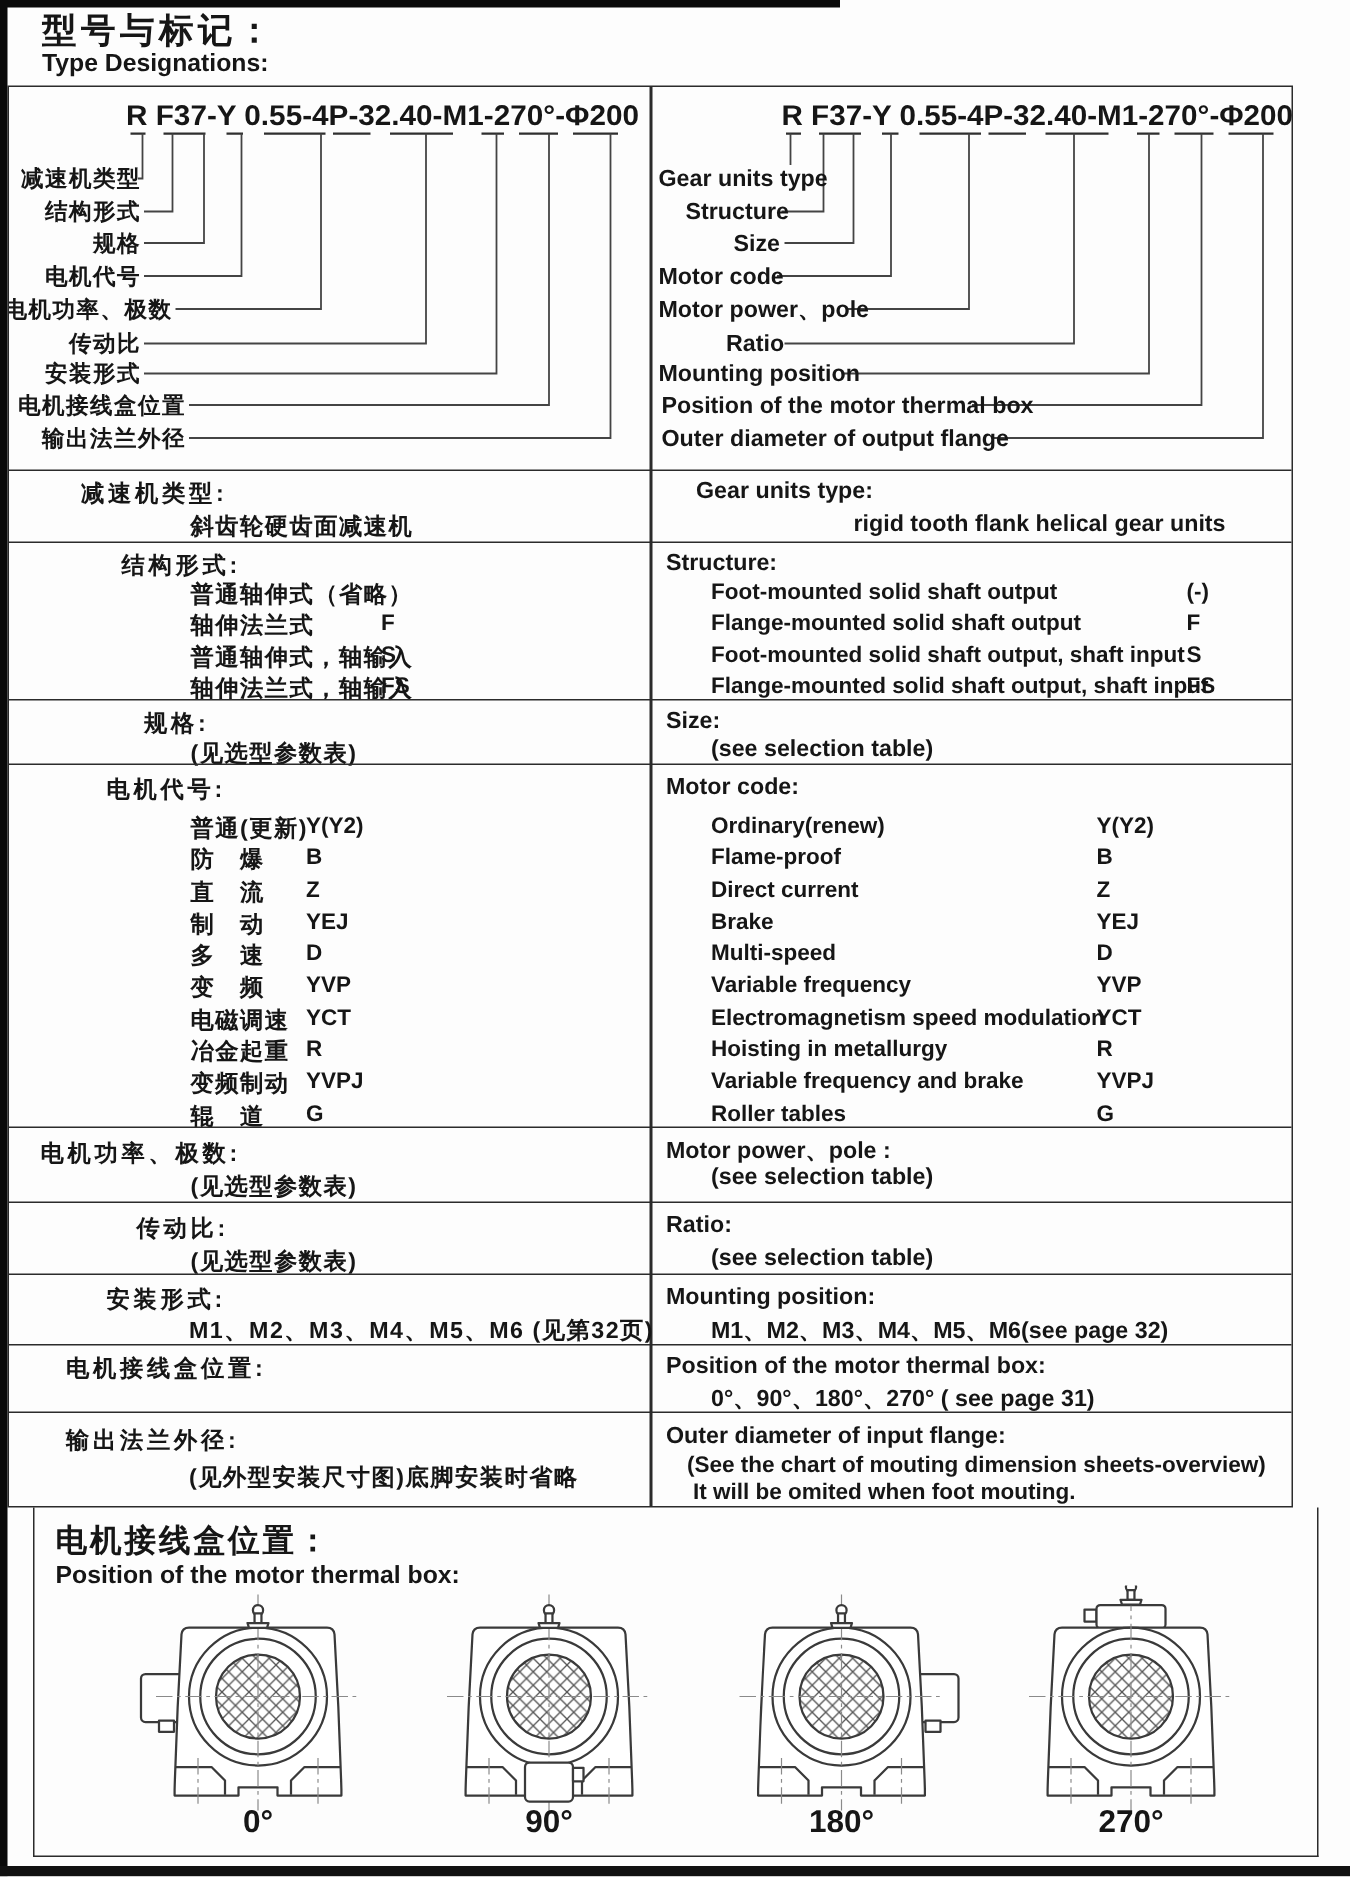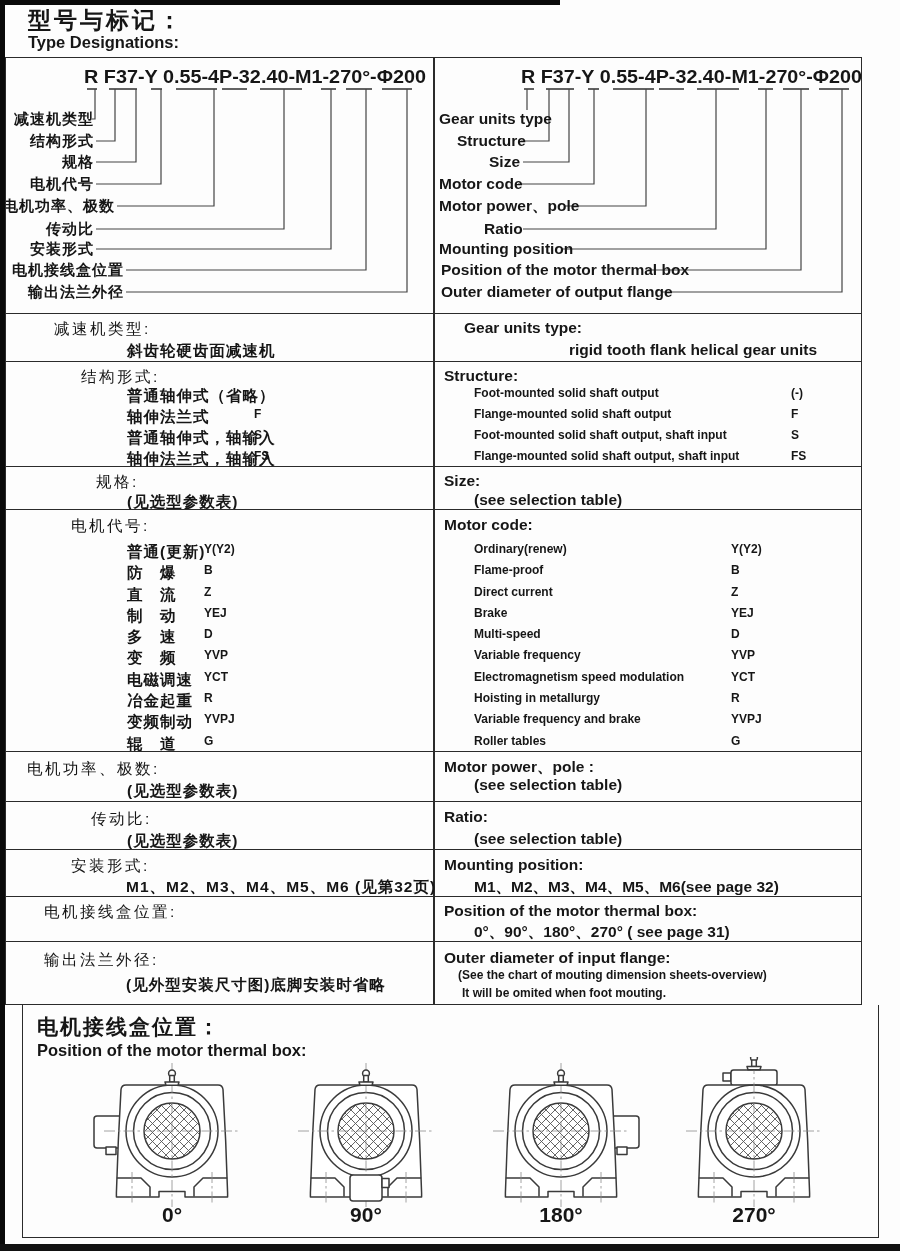--- a/index.html
+++ b/index.html
@@ -9,24 +9,24 @@
   .scan-top{position:absolute;left:0;top:0;width:560px;height:5px;background:#0a0a0a;}
   .scan-left{position:absolute;left:0;top:0;width:5px;height:1251px;background:#0a0a0a;}
   .scan-bottom{position:absolute;left:0;top:1244px;width:900px;height:7px;background:#111;}
   
   .h-zh{position:absolute;left:28px;top:5px;font-size:23px;font-weight:bold;letter-spacing:3px;}
   .h-en{position:absolute;left:28px;top:33px;font-size:16.5px;font-weight:bold;}
   
   .box{position:absolute;left:5px;top:57px;width:857px;height:948px;border:1.6px solid #2b2b2b;box-sizing:border-box;}
   .vd{position:absolute;left:427px;top:0;bottom:0;width:1.6px;background:#2b2b2b;}
   .row{position:absolute;left:0;right:0;border-top:1.4px solid #2b2b2b;}
-  .zt{position:absolute;font-size:15.5px;font-weight:normal;letter-spacing:2.5px;white-space:nowrap;text-align:right;}
+  .zt{position:absolute;font-size:15.5px;font-weight:bold;letter-spacing:2.5px;white-space:nowrap;text-align:right;}
   .zc{position:absolute;font-size:15.5px;font-weight:bold;letter-spacing:1px;white-space:nowrap;}
   .et{position:absolute;font-size:15.5px;font-weight:bold;white-space:nowrap;}
-  .ec{position:absolute;font-size:12px;font-weight:bold;white-space:nowrap;}
+  .ec{position:absolute;font-size:15px;font-weight:bold;white-space:nowrap;}
   
   .hdr{position:absolute;top:0;}
   svg text{font-family:"Liberation Sans",sans-serif;font-weight:bold;fill:#161616;}
   .code{font-size:19px;}
   .lbz{font-size:15px;letter-spacing:1px;}
   .lbe{font-size:15.5px;}
   .ld{fill:none;stroke:#444;stroke-width:1.2;}
   .ul{fill:none;stroke:#2f2f2f;stroke-width:1.5;}
   
   .bbox{position:absolute;left:22px;top:1005px;width:857px;height:233px;border:1.6px solid #2b2b2b;border-top:none;box-sizing:border-box;}

